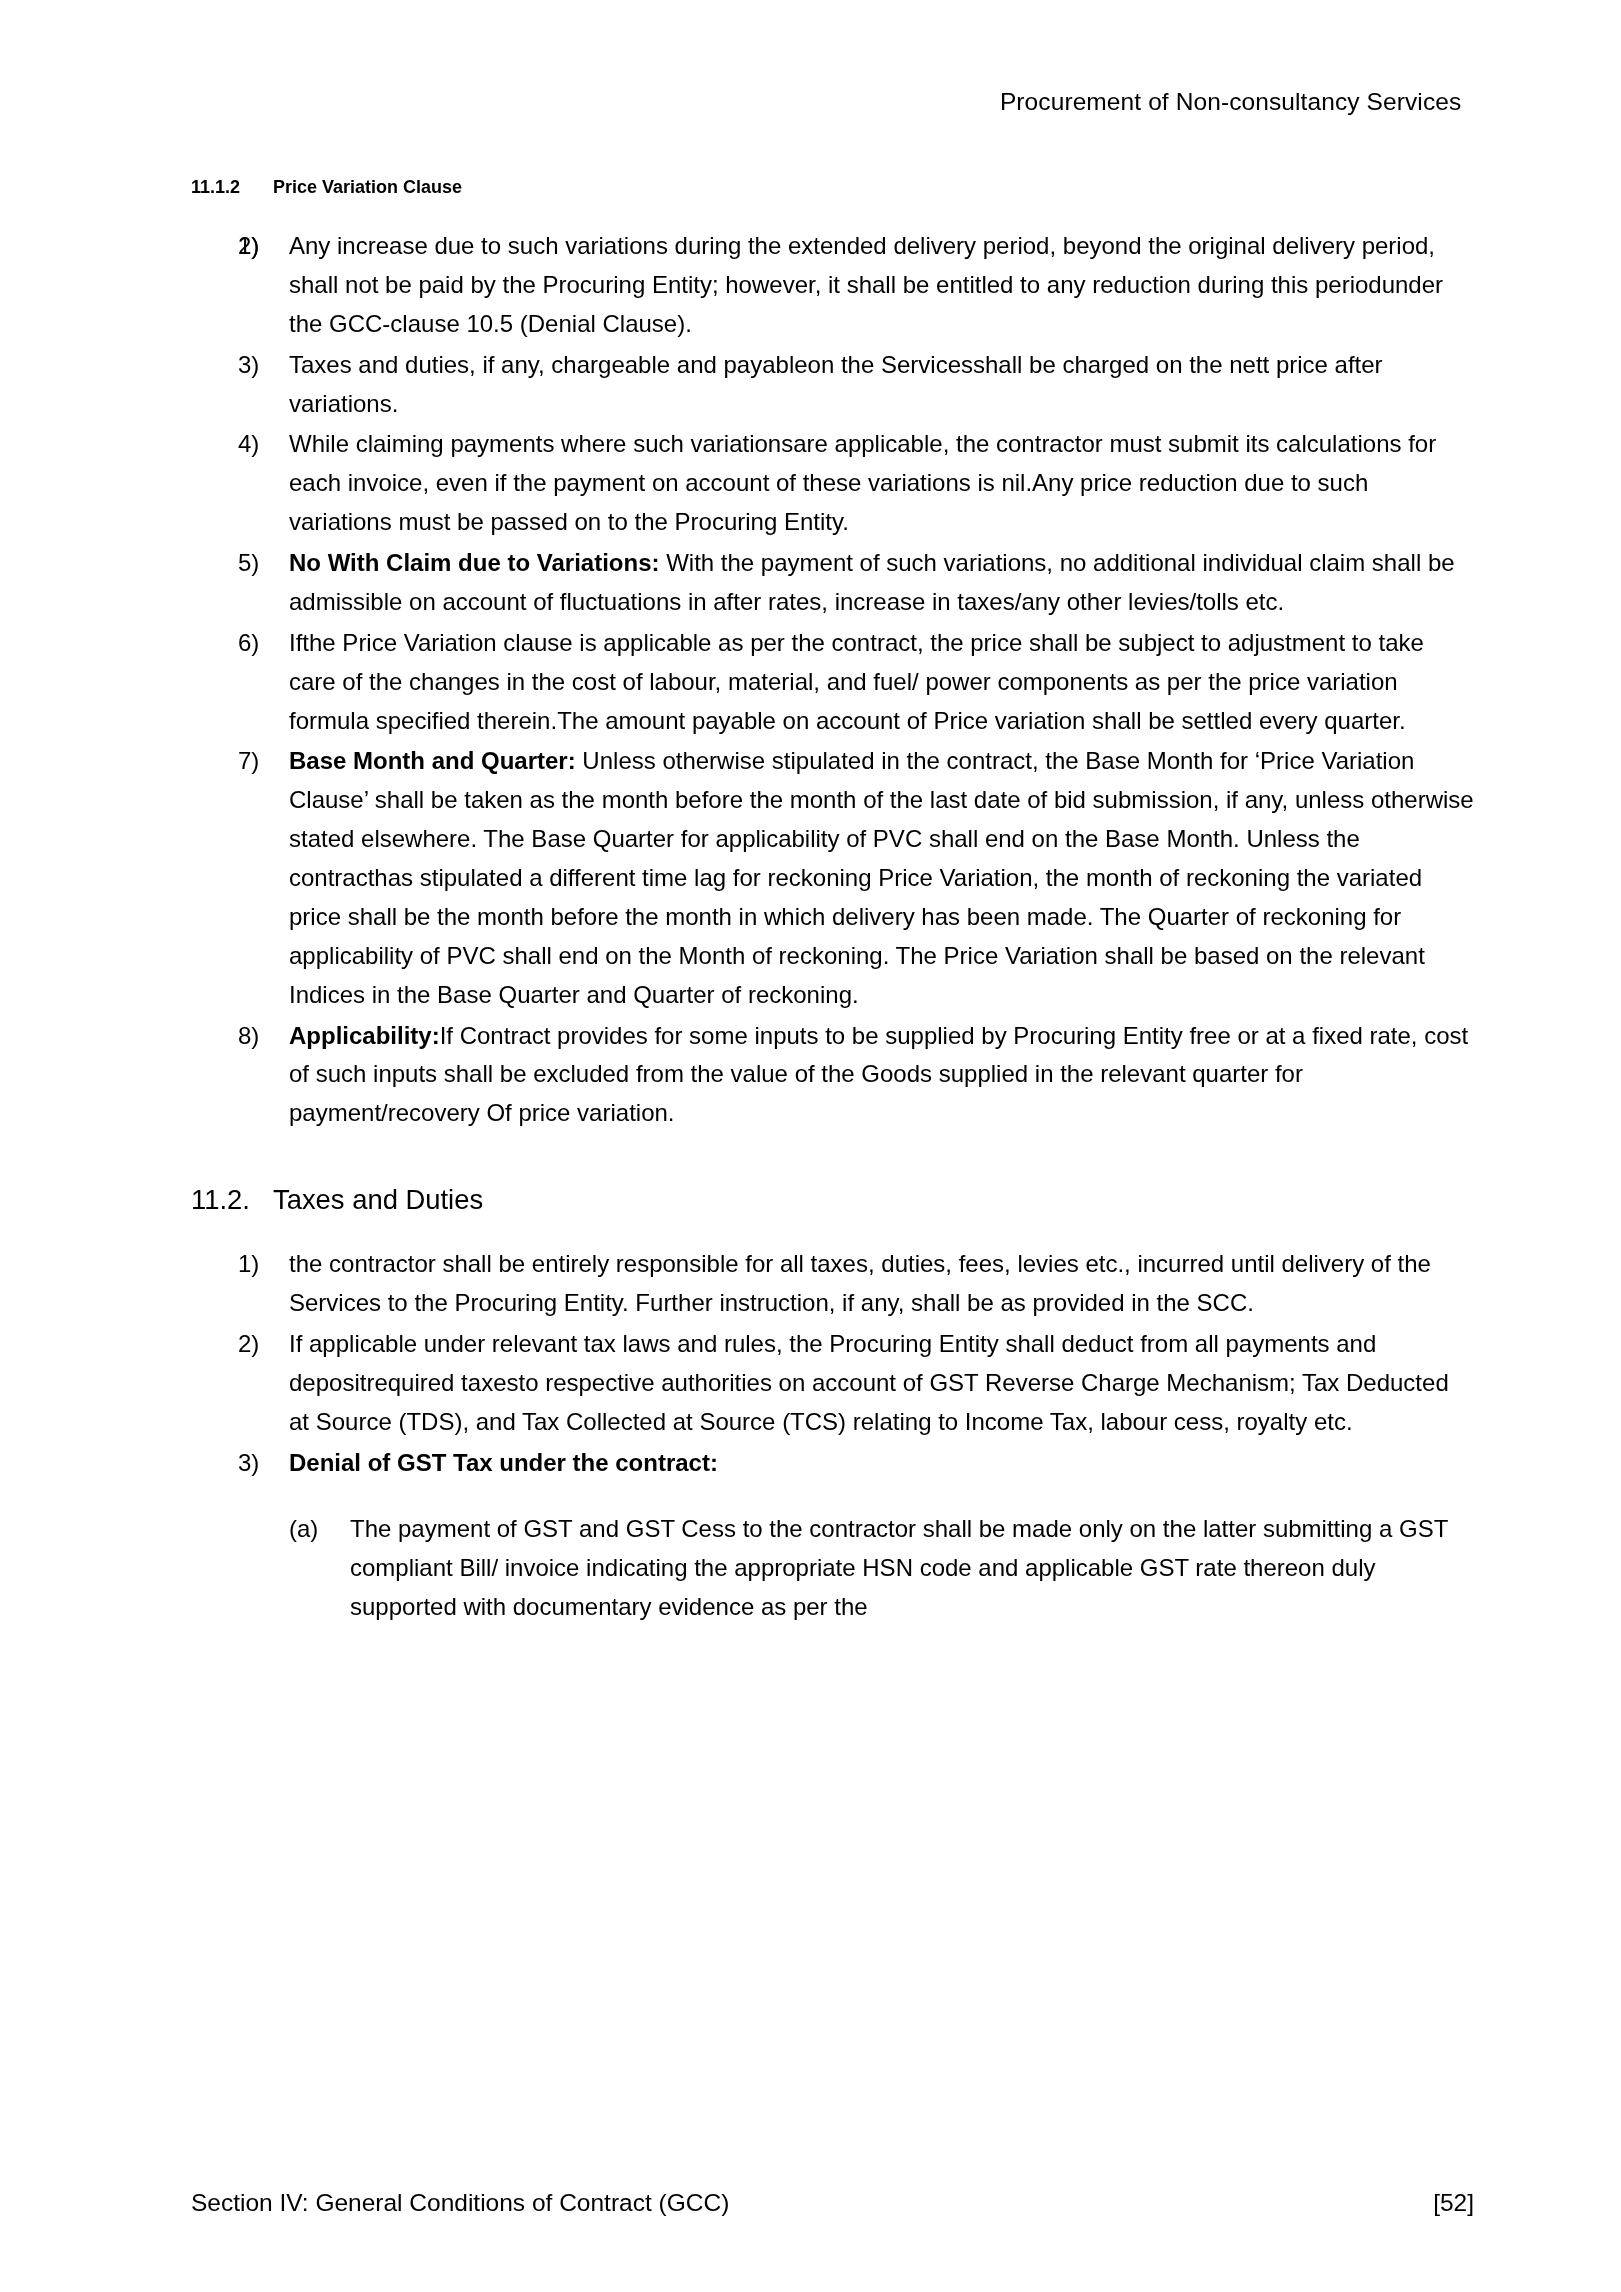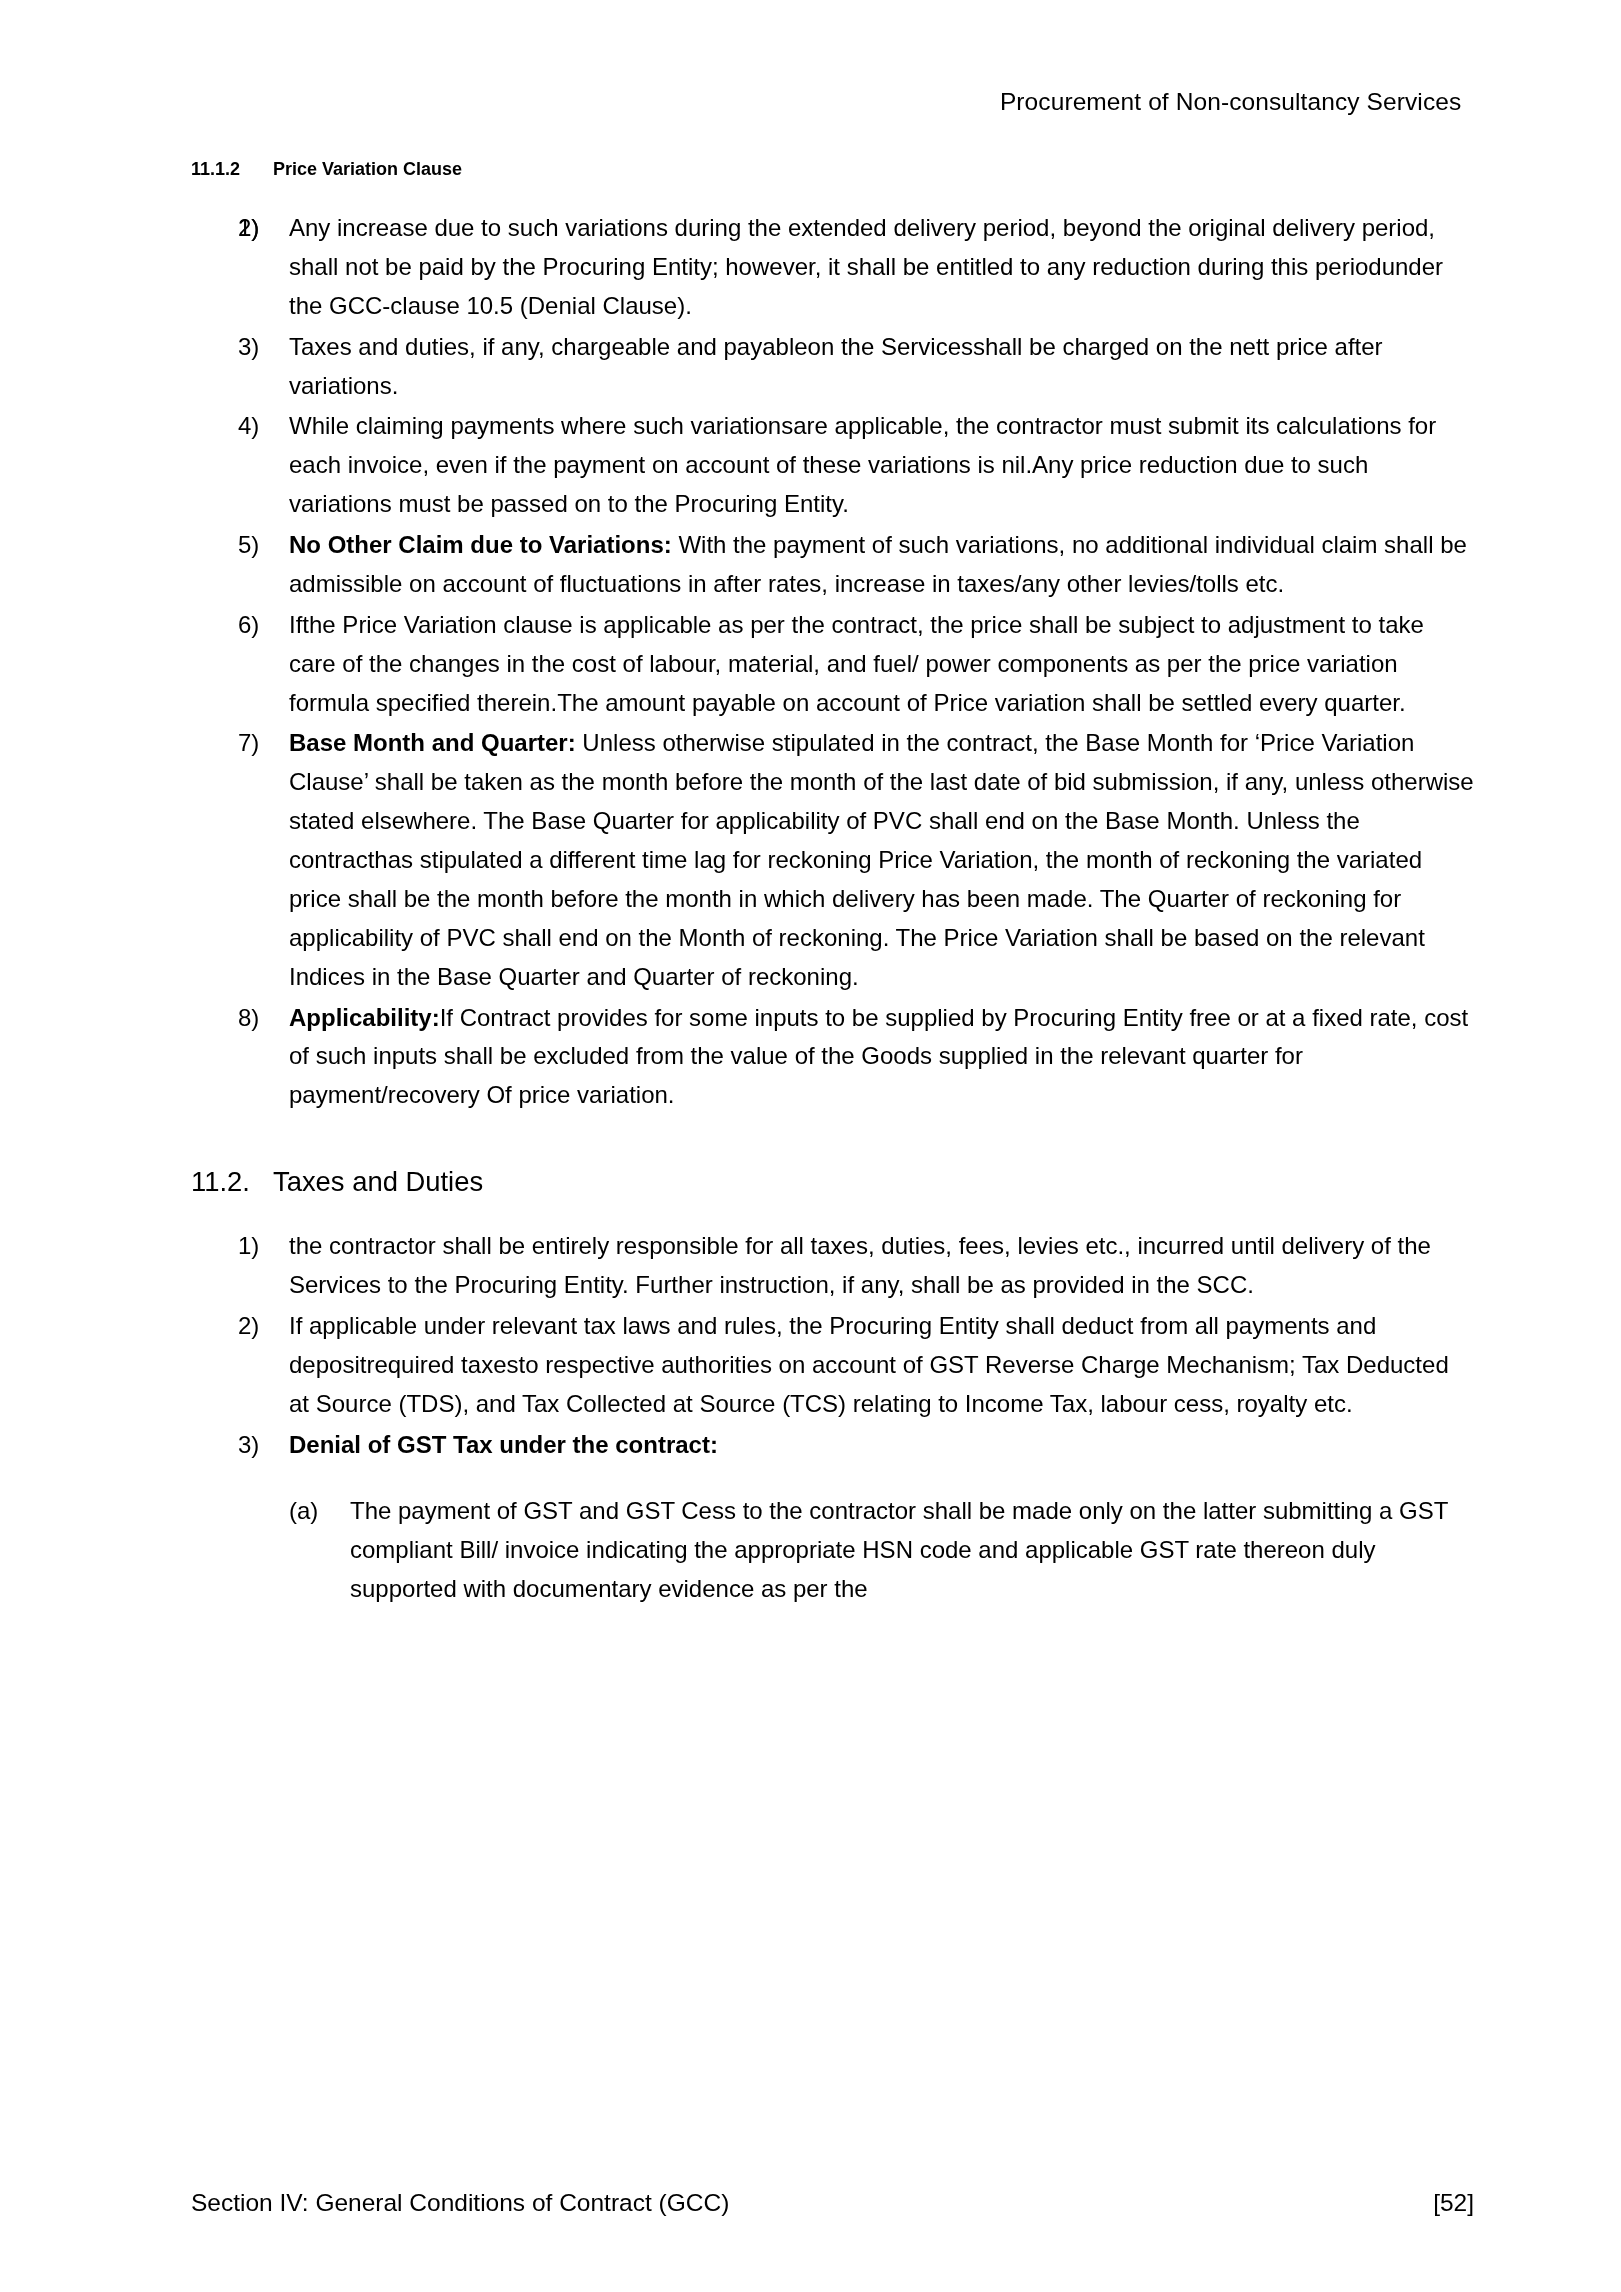--- a/index.html
+++ b/index.html
@@ -19,21 +19,21 @@
     width: 1621px;
     height: 2293px;
     box-sizing: border-box;
     padding: 88px 147px 59px 191px;
   }
   .header {
     text-align: right;
     font-size: 24.5px;
     font-family: "Liberation Sans", sans-serif;
     color: #000;
-    margin-bottom: 43px;
+    margin-bottom: 61px;
     padding-right: 12.7px;
     letter-spacing: 0.1px;
   }
   .sec-heading {
     font-size: 18px;
     font-weight: bold;
     margin: 0 0 29px 0;
     font-family: "Liberation Sans", sans-serif;
   }
   .sec-heading .num {
@@ -127,21 +127,21 @@
     <li>
       <span class="marker">3)</span>
       <span>Taxes and duties, if any, chargeable and payableon the Servicesshall be charged on the nett price after variations.</span>
     </li>
     <li>
       <span class="marker">4)</span>
       <span>While claiming payments where such variationsare applicable, the contractor must submit its calculations for each invoice, even if the payment on account of these variations is nil.Any price reduction due to such variations must be passed on to the Procuring Entity.</span>
     </li>
     <li>
       <span class="marker">5)</span>
-      <b>No Other Claim due to Variations:</b><span> With the payment of such variations, no additional individual claim shall be admissible on account of fluctuations in after rates, increase in taxes/any other levies/tolls etc.</span>
+      <b>No With Claim due to Variations:</b><span> With the payment of such variations, no additional individual claim shall be admissible on account of fluctuations in after rates, increase in taxes/any other levies/tolls etc.</span>
     </li>
     <li>
       <span class="marker">6)</span>
       <span>Ifthe Price Variation clause is applicable as per the contract, the price shall be subject to adjustment to take care of the changes in the cost of labour, material, and fuel/ power components as per the price variation formula specified therein.The amount payable on account of Price variation shall be settled every quarter.</span>
     </li>
     <li>
       <span class="marker">7)</span>
       <b>Base Month and Quarter:</b><span> Unless otherwise stipulated in the contract, the Base Month for ‘Price Variation Clause’ shall be taken as the month before the month of the last date of bid submission, if any, unless otherwise stated elsewhere. The Base Quarter for applicability of PVC shall end on the Base Month. Unless the contracthas stipulated a different time lag for reckoning Price Variation, the month of reckoning the variated price shall be the month before the month in which delivery has been made. The Quarter of reckoning for applicability of PVC shall end on the Month of reckoning. The Price Variation shall be based on the relevant Indices in the Base Quarter and Quarter of reckoning.</span>
     </li>
     <li>

